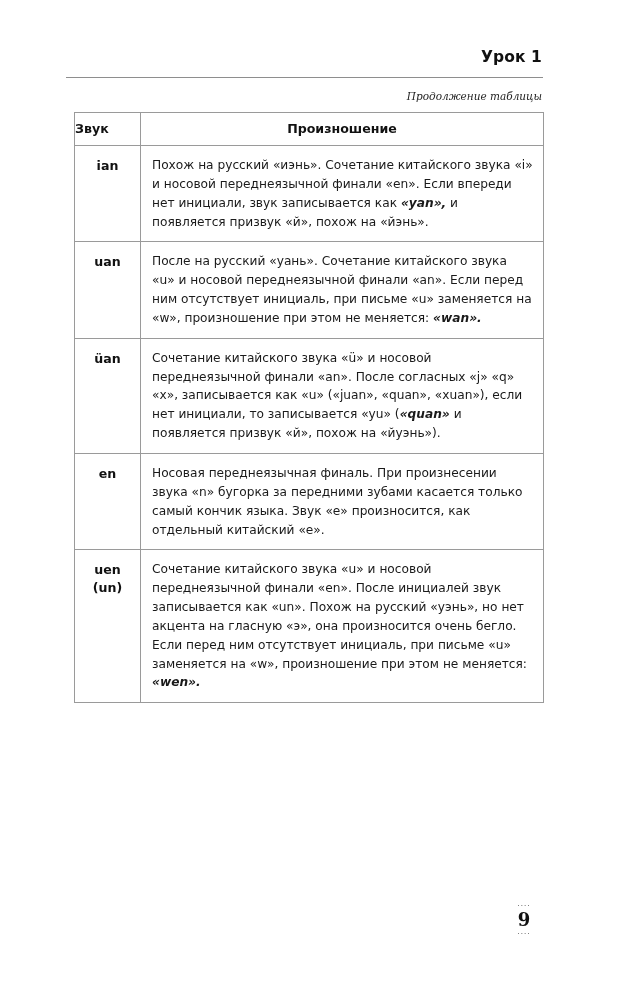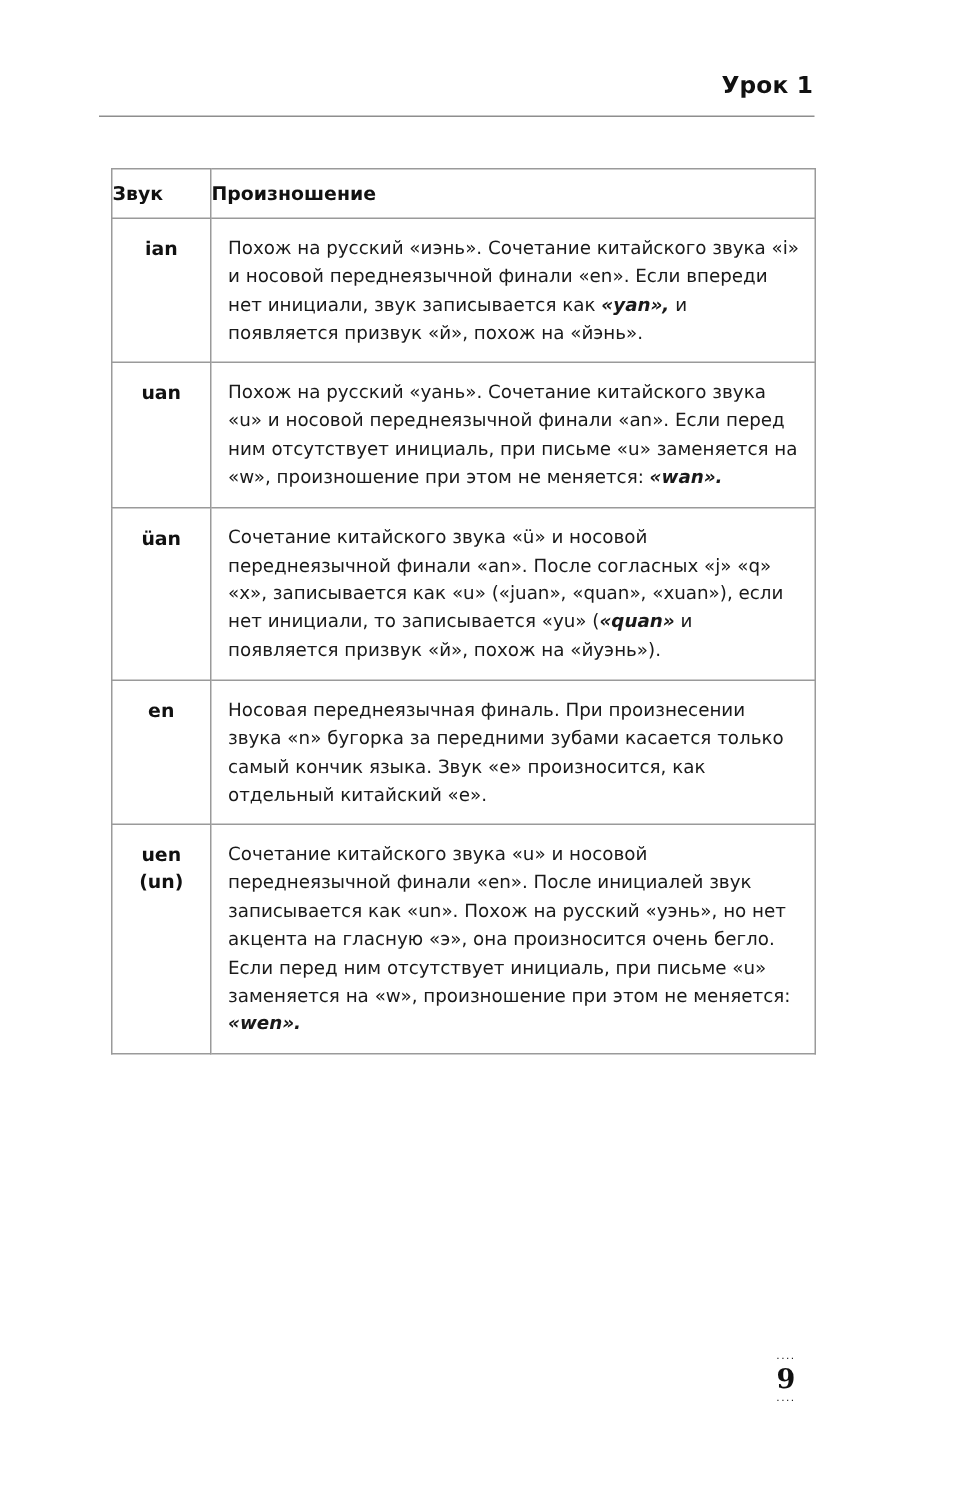--- a/index.html
+++ b/index.html
@@ -81,21 +81,21 @@
   .sound-table thead th {
     font-weight: bold;
     font-size: 12.6px;
     padding: 8px 0 9px 0;
     color: #111111;
   }
   th.h-sound {
     text-align: left;
   }
   th.h-desc {
-    text-align: left;
+    text-align: center;
     padding-left: 11px;
     margin-top: 41px;
   }
 
   td.c-sound {
     text-align: center;
     font-weight: bold;
     font-size: 12.6px;
     padding-top: 11px;
     line-height: 1.38em;
@@ -136,20 +136,21 @@
 </style>
 </head>
 <body>
 
 <div class="page">
 
   <div class="running-head">Урок 1</div>
 
   <div class="head-rule"></div>
 
+  <div class="table-caption">Продолжение таблицы</div>
 
   <table class="sound-table">
     <colgroup>
       <col class="col-sound">
       <col class="col-desc">
     </colgroup>
     <thead>
       <tr>
         <th class="h-sound">Звук</th>
         <th class="h-desc">Произношение</th>
@@ -159,21 +160,21 @@
         <tr>
           <td class="c-sound">
             <div>ian</div>
           </td>
           <td class="c-desc"><span>Похож на русский «иэнь». Сочетание китайского звука «i» и носовой переднеязычной финали «en». Если впереди нет инициали, звук записывается как </span><b>«yan»,</b><span> и появляется призвук «й», похож на «йэнь».</span></td>
         </tr>
         <tr>
           <td class="c-sound">
             <div>uan</div>
           </td>
-          <td class="c-desc"><span>Похож на русский «уань». Сочетание китайского звука «u» и носовой переднеязычной финали «an». Если перед ним отсутствует инициаль, при письме «u» заменяется на «w», произношение при этом не меняется: </span><b>«wan».</b></td>
+          <td class="c-desc"><span>После на русский «уань». Сочетание китайского звука «u» и носовой переднеязычной финали «an». Если перед ним отсутствует инициаль, при письме «u» заменяется на «w», произношение при этом не меняется: </span><b>«wan».</b></td>
         </tr>
         <tr>
           <td class="c-sound">
             <div>üan</div>
           </td>
           <td class="c-desc"><span>Сочетание китайского звука «ü» и носовой переднеязычной финали «an». После согласных «j» «q» «x», записывается как «u» («juan», «quan», «xuan»), если нет инициали, то записывается «yu» (</span><b>«quan»</b><span> и появляется призвук «й», похож на «йуэнь»).</span></td>
         </tr>
         <tr>
           <td class="c-sound">
             <div>en</div>

